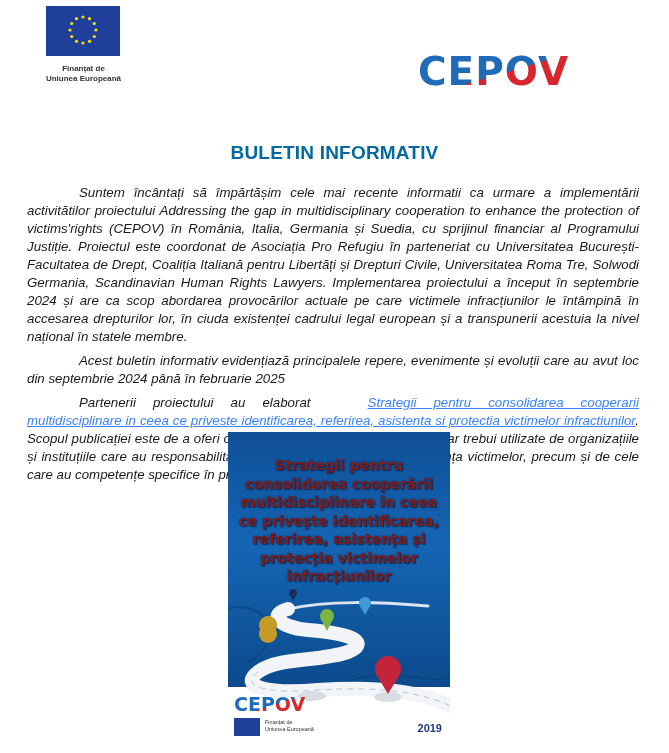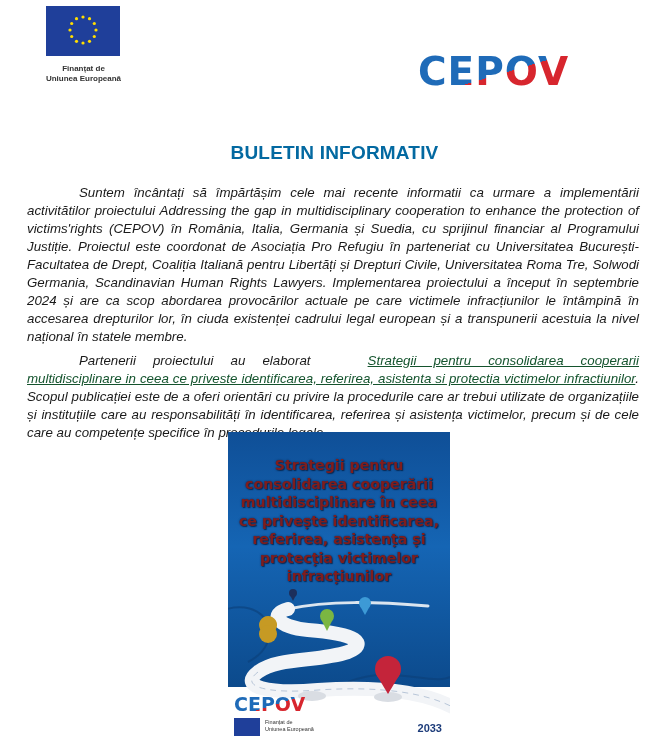--- a/index.html
+++ b/index.html
@@ -5,21 +5,21 @@
     html, body { margin: 0; padding: 0; background: #ffffff; }
     body { width: 669px; height: 753px; position: relative; overflow: hidden; font-family: "Liberation Sans", sans-serif; color: #111; }
     .eu-logo { position: absolute; left: 46px; top: 6px; width: 75px; text-align: center; }
     .eu-flag { width: 74px; height: 50px; background: #1f3f9a; position: relative; }
     .eu-flag svg { position: absolute; left: 0; top: 0; }
     .eu-caption { font-size: 8px; font-weight: bold; color: #333; line-height: 10px; margin-top: 8px; white-space: nowrap; margin-left: -10px; width: 95px; text-align: center; }
     .cepov-logo { position: absolute; left: 418px; top: 52px; }
     .title { position: absolute; left: 0; width: 669px; top: 142px; text-align: center; font-size: 19px; font-weight: bold; letter-spacing: 0.2px; color: #0369a1; font-family: "Liberation Sans", sans-serif; }
     .body-text { position: absolute; left: 27px; width: 612px; top: 184px; font-size: 13.3px; line-height: 18px; text-align: justify; color: #1a1a1a; font-style: italic; }
     .body-text p { margin: 0 0 6px 0; text-indent: 52px; }
-    .link { color: #14532d; text-decoration: underline; margin-left: 40px; }
+    .link { color: #3b82f6; text-decoration: underline; margin-left: 40px; }
     .cover { position: absolute; left: 228px; top: 432px; width: 222px; height: 318px; background: #ffffff; overflow: hidden; }
     .cover-top { position: absolute; left: 0; top: 0; width: 222px; height: 255px; background: linear-gradient(180deg, #0f4f97 0%, #1565b4 45%, #0c4a8c 100%); }
     .cover-title { position: absolute; left: 6px; width: 210px; top: 24px; text-align: center; color: #7f1d1d; font-weight: bold; font-size: 14.2px; line-height: 18.5px; text-shadow: 1px 1px 1px #0a2a55, 0 0 2px #0a2a55; font-family: "DejaVu Sans", sans-serif; }
     .cover-road { position: absolute; left: 0; top: 150px; }
     .cover-cepov { position: absolute; left: 6px; top: 261px; }
     .cover-eu { position: absolute; left: 6px; top: 286px; width: 26px; height: 18px; background: #1f3f9a; }
     .cover-eu-text { position: absolute; left: 37px; top: 287px; font-size: 5.5px; line-height: 7px; color: #333; }
     .cover-year { position: absolute; right: 8px; top: 290px; font-size: 11px; font-weight: bold; color: #1d3c7a; }
   </style>
 </head>
@@ -59,20 +59,21 @@
       </linearGradient>
     </defs>
     <text x="0" y="33" font-family="DejaVu Sans, sans-serif" font-weight="bold" font-size="39" letter-spacing="1" fill="url(#cepovGrad)">CEPOV</text>
   </svg>
 </div>
 
 <div class="title">BULETIN INFORMATIV</div>
 
 <div class="body-text">
   <p>Suntem încântați să împărtășim cele mai recente informatii ca urmare a implementării activitătilor proiectului Addressing the gap in multidisciplinary cooperation to enhance the protection of victims'rights (CEPOV) în România, Italia, Germania și Suedia, cu sprijinul financiar al Programului Justiție. Proiectul este coordonat de Asociația Pro Refugiu în parteneriat cu Universitatea București-Facultatea de Drept, Coaliția Italiană pentru Libertăți și Drepturi Civile, Universitatea Roma Tre, Solwodi Germania, Scandinavian Human Rights Lawyers. Implementarea proiectului a început în septembrie 2024 și are ca scop abordarea provocărilor actuale pe care victimele infracțiunilor le întâmpină în accesarea drepturilor lor, în ciuda existenței cadrului legal european și a transpunerii acestuia la nivel național în statele membre.</p>
+  <p>Acest buletin informativ evidențiază principalele repere, evenimente și evoluții care au avut loc din septembrie 2024 până în februarie 2025</p>
   <p><span>Partenerii proiectului au elaborat </span><a class="link">Strategii pentru consolidarea cooperarii multidisciplinare in ceea ce priveste identificarea, referirea, asistenta si protectia victimelor infractiunilor</a><span>.  Scopul publicației este de a oferi orientări cu privire la procedurile care ar trebui utilizate de organizațiile și instituțiile care au responsabilități în identificarea, referirea și asistența victimelor, precum și de cele care au competențe specifice în procedurile legale.</span></p>
 </div>
 
 <div class="cover">
   <div class="cover-top"></div>
   <div class="cover-title">Strategii pentru consolidarea cooperării multidisciplinare în ceea ce privește identificarea, referirea, asistența și protecția victimelor infracțiunilor</div>
   <svg class="cover-road" width="222" height="160" viewBox="0 0 222 160">
     <path d="M-10 30 C 40 10, 60 60, 20 80" stroke="#0b3f78" stroke-width="2" fill="none" opacity="0.6"></path>
     <path d="M120 100 C 170 80, 210 110, 230 90" stroke="#0b3f78" stroke-width="2" fill="none" opacity="0.6"></path>
     <path d="M60 27 C 40 32, 50 45, 80 48 C 130 52, 140 62, 120 70 C 90 80, 50 75, 30 90 C 10 105, 40 112, 90 108 C 150 104, 200 110, 230 128" stroke="#f2f4f7" stroke-width="14" fill="none" stroke-linecap="round"></path>
@@ -110,14 +111,14 @@
         <stop offset="0.55" stop-color="#d7262e"></stop>
       </linearGradient>
     </defs>
     <text x="0" y="18" font-family="DejaVu Sans, sans-serif" font-weight="bold" font-size="19" fill="url(#cepovGrad2)">CEPOV</text>
   </svg>
   <div class="cover-eu"></div>
   <div class="cover-eu-text">
     <div>Finanțat de</div>
     <div>Uniunea Europeană</div>
   </div>
-  <div class="cover-year">2033</div>
+  <div class="cover-year">2019</div>
 </div>
 
 </body></html>

